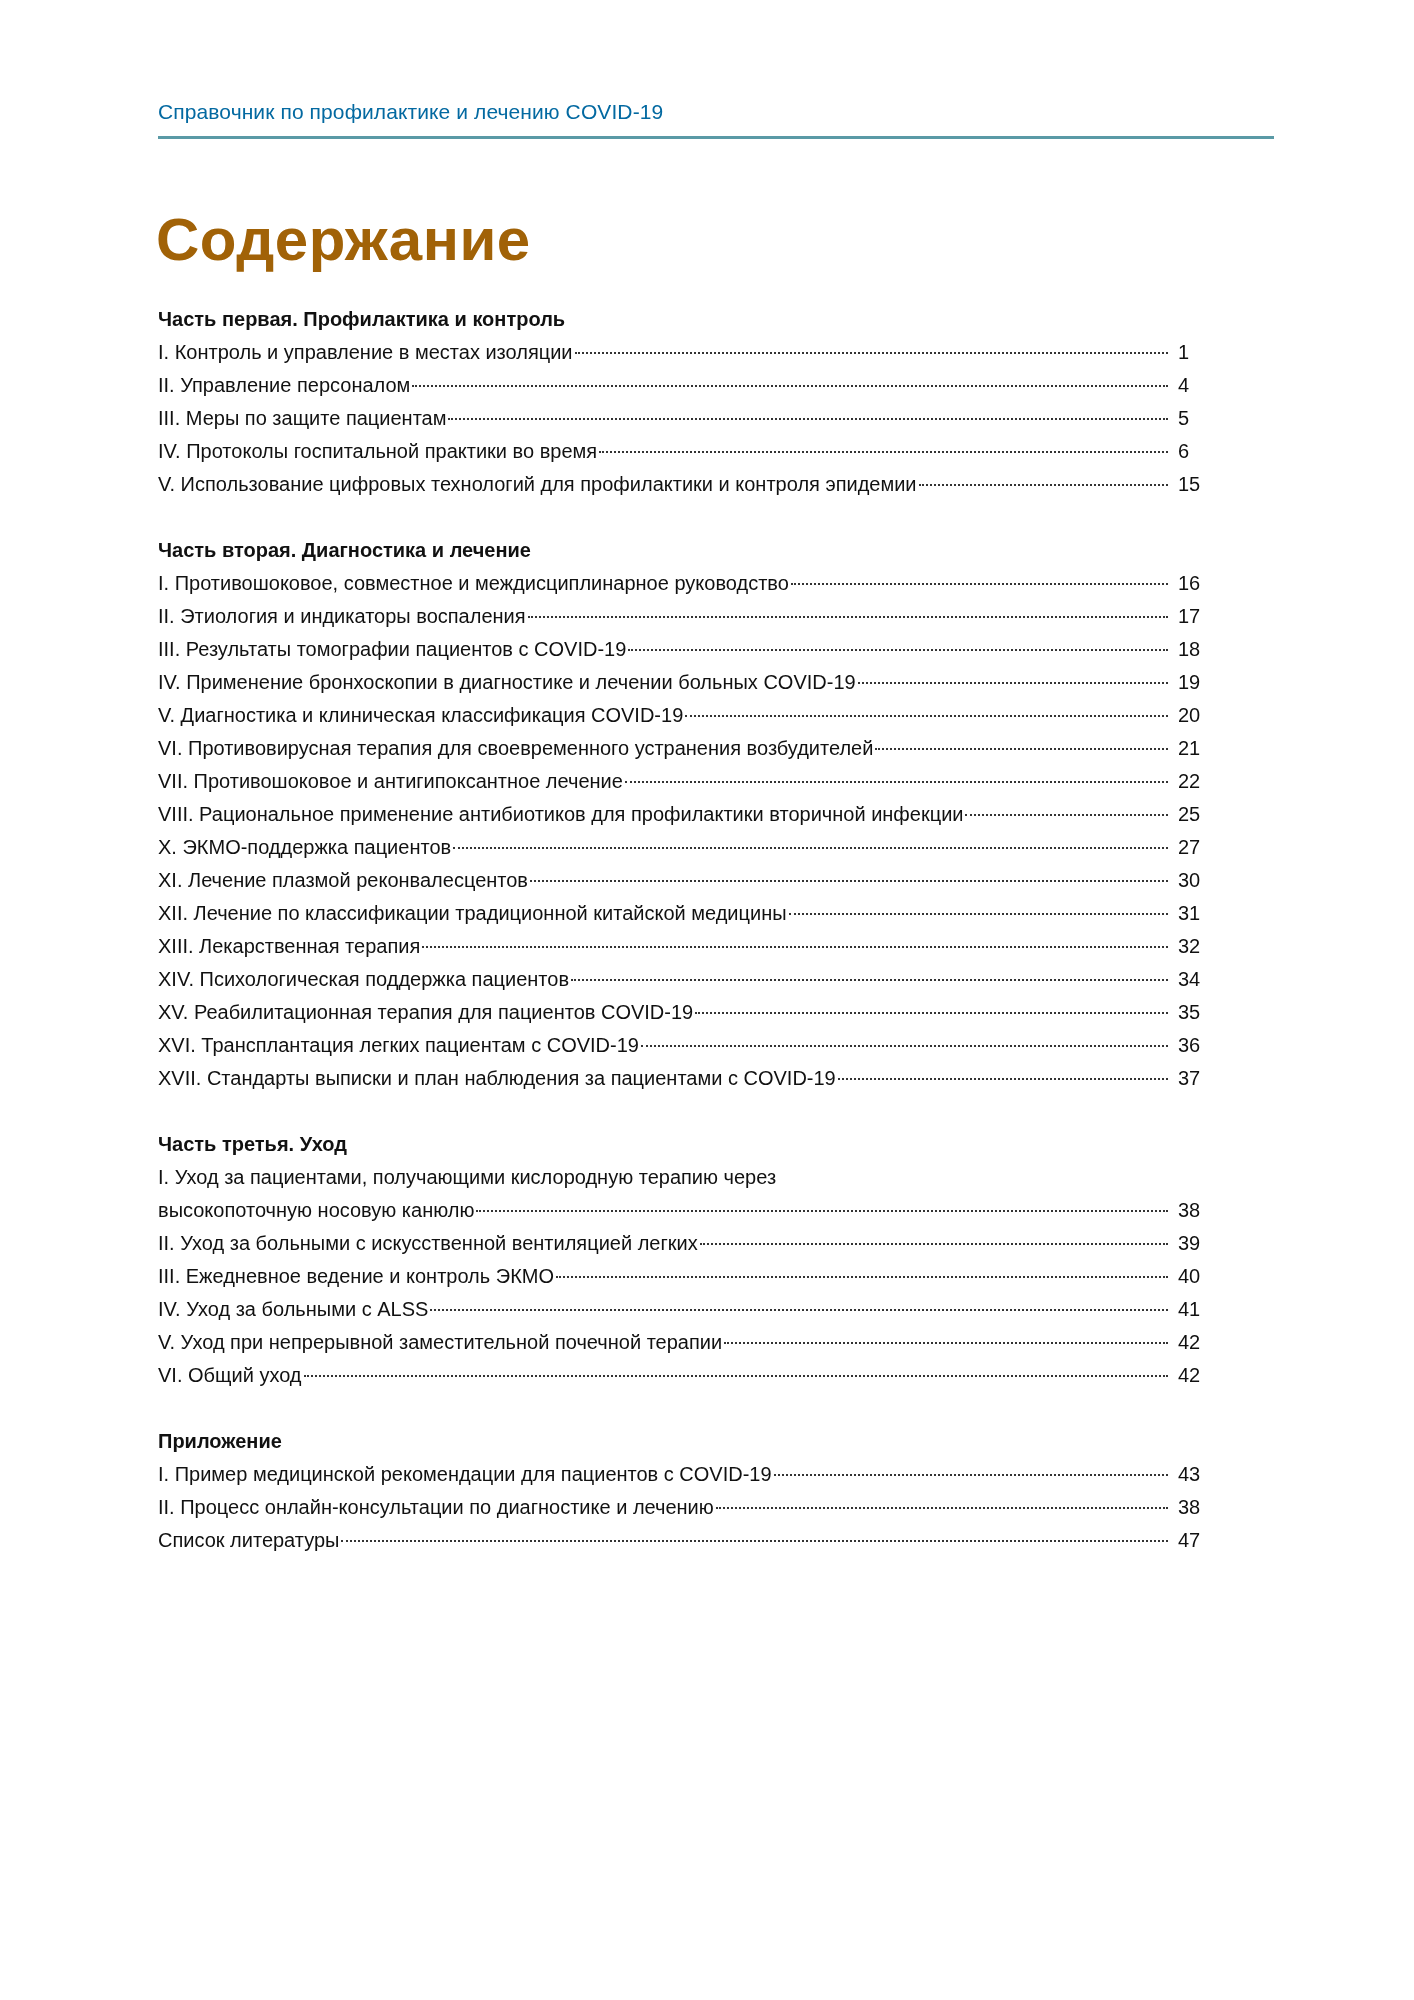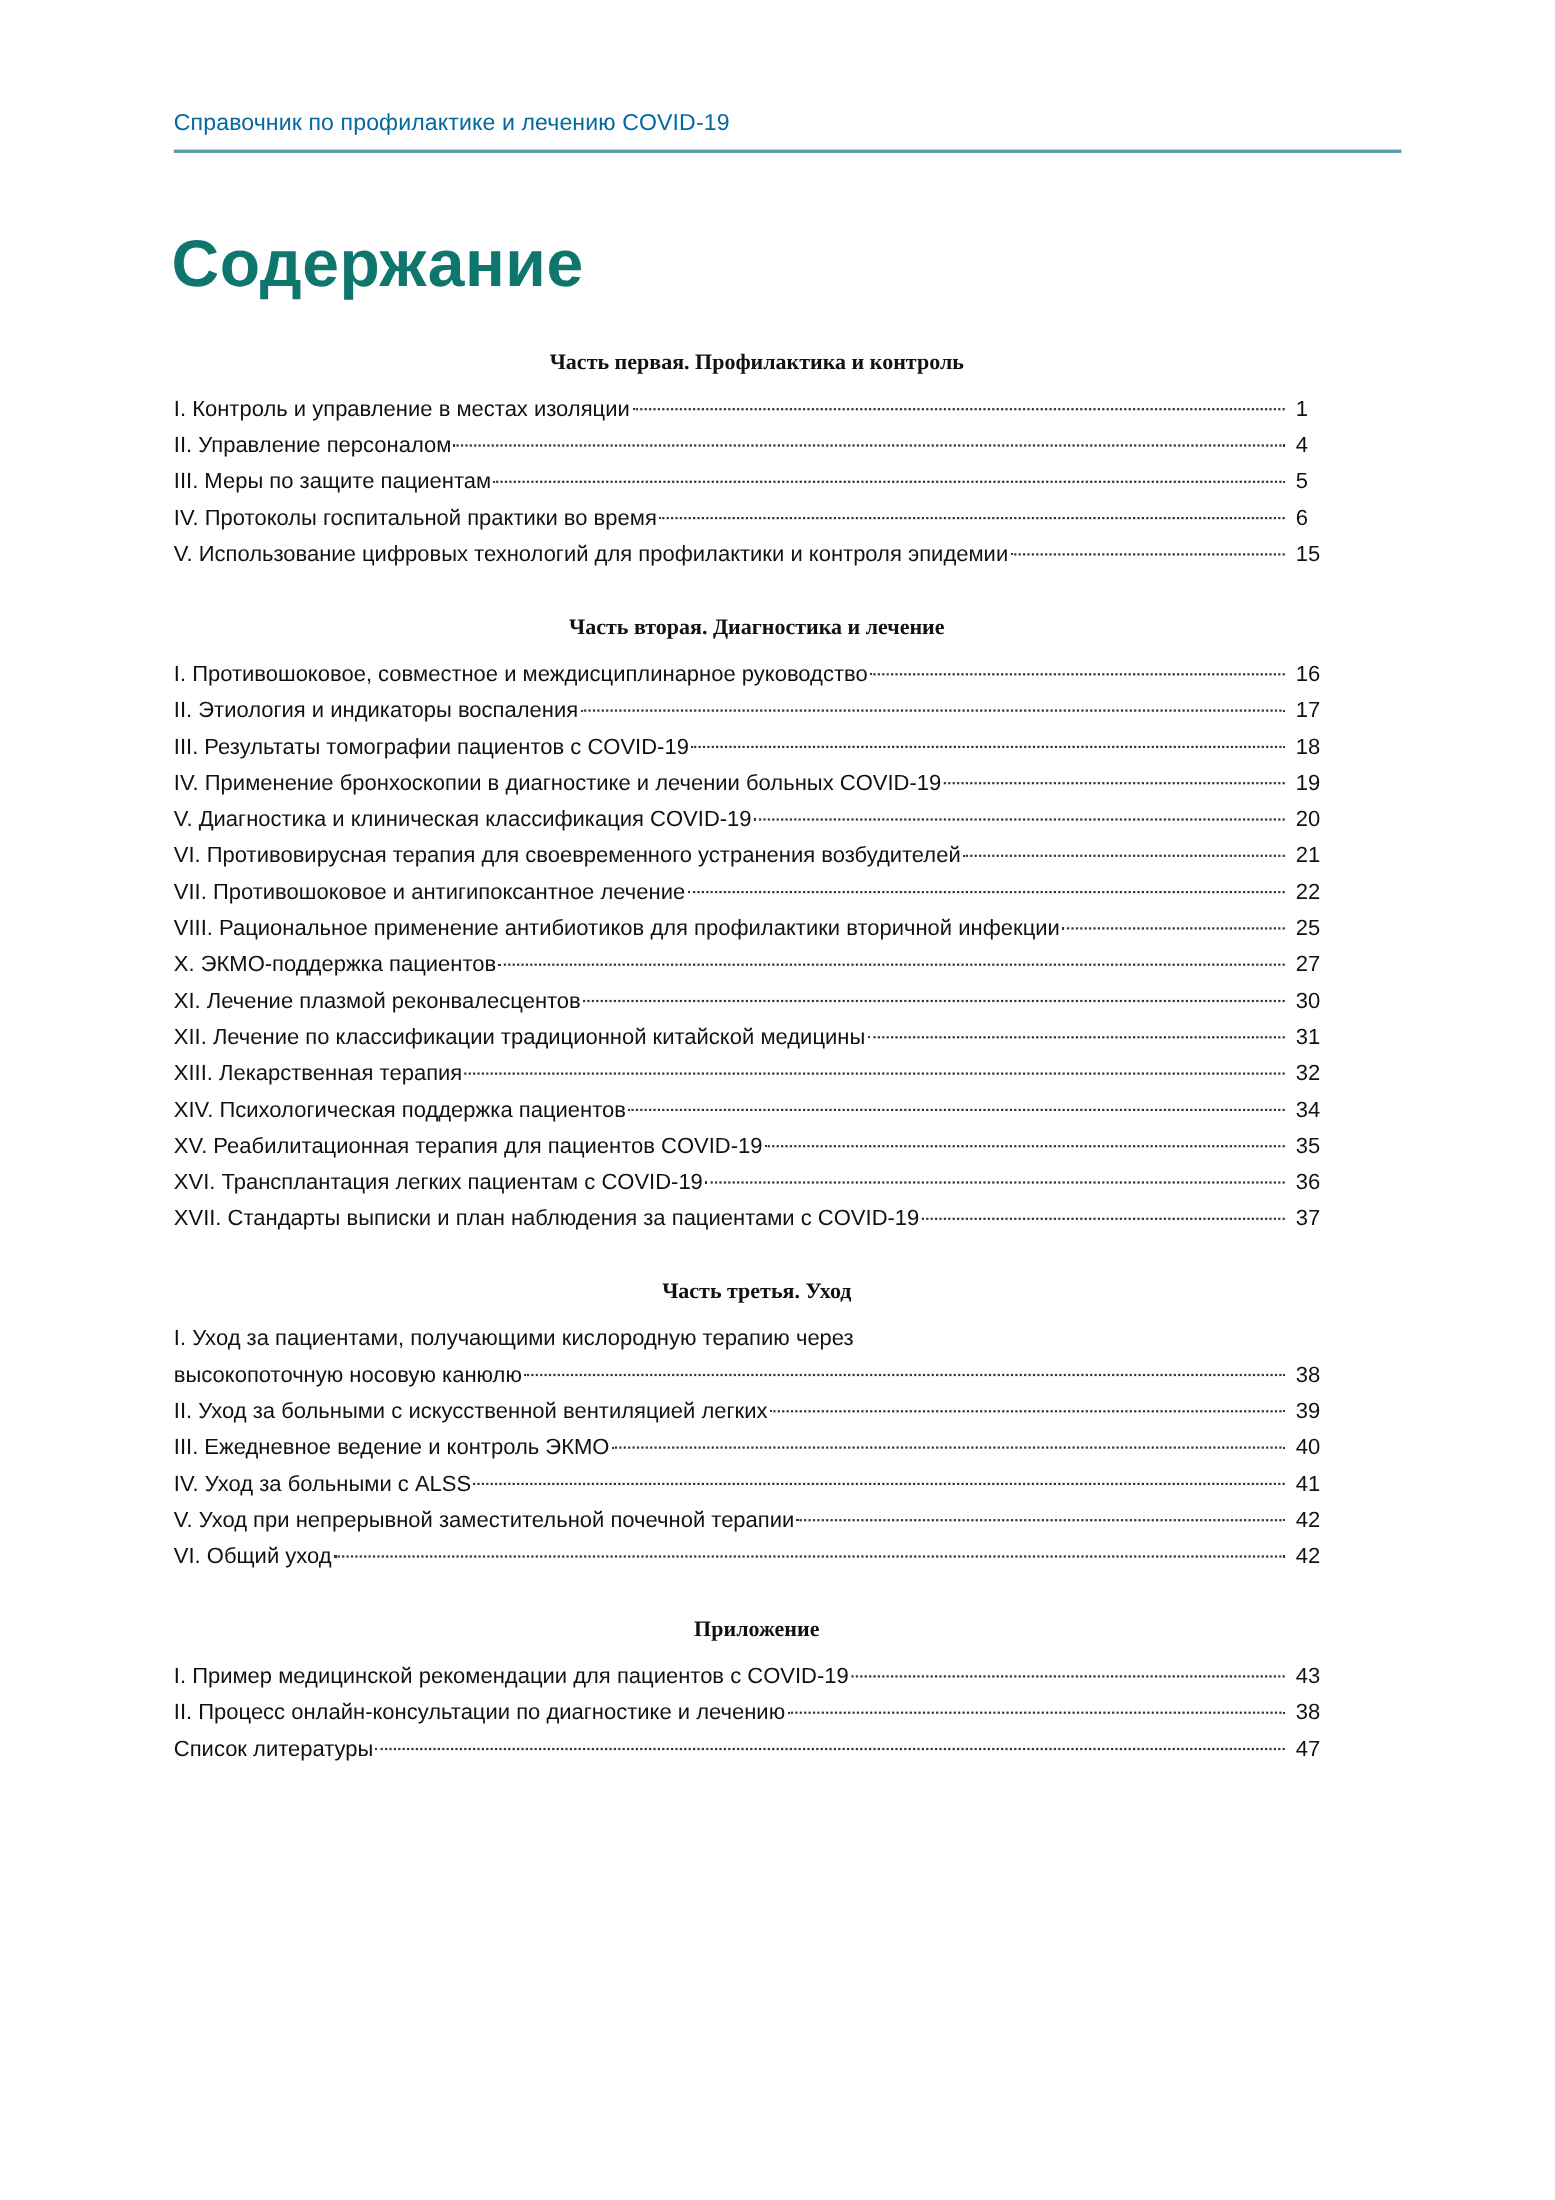--- a/index.html
+++ b/index.html
@@ -3,25 +3,25 @@
 <meta charset="utf-8">
 <style>
   html, body { margin: 0; padding: 0; background: #ffffff; }
   body { width: 1414px; height: 2000px; position: relative; overflow: hidden;
          font-family: "Liberation Sans", "DejaVu Sans", sans-serif; color: #111; }
   .running-header { position: absolute; left: 158px; top: 100px; width: 1116px;
          text-align: left; font-size: 21px; color: #0369a1; letter-spacing: 0.1px; }
   .header-rule { position: absolute; left: 158px; top: 136px; width: 1116px; height: 3px;
          background: #5a9aa6; }
   .page-title { position: absolute; left: 156px; top: 205px; font-size: 60px; font-weight: bold;
-         color: #0f766e; margin: 0; letter-spacing: 0.5px; }
+         color: #a16207; margin: 0; letter-spacing: 0.5px; }
   .toc { position: absolute; left: 158px; top: 303px; width: 1060px; }
   .section { margin-bottom: 33px; }
-  .section-heading { text-align: center; font-weight: bold; font-size: 20px; height: 33px;
-         line-height: 33px; margin: 10px; font-family: Liberation Serif, serif; }
+  .section-heading { text-align: left; font-weight: bold; font-size: 20px; height: 33px;
+         line-height: 33px; margin: 0; }
   .entry { display: flex; align-items: baseline; height: 33px; line-height: 33px; font-size: 20px; }
   .entry-title { white-space: nowrap; }
   .leader { flex: 1; border-bottom: 2px dotted #333; margin: 0 2px 0 2px; transform: translateY(-5px); height: 0; }
   .page-num { width: 40px; text-align: left; padding-left: 8px; }
 </style>
 </head>
 <body>
 
 <div class="running-header">Справочник по профилактике и лечению COVID-19</div>
 <div class="header-rule"></div>

